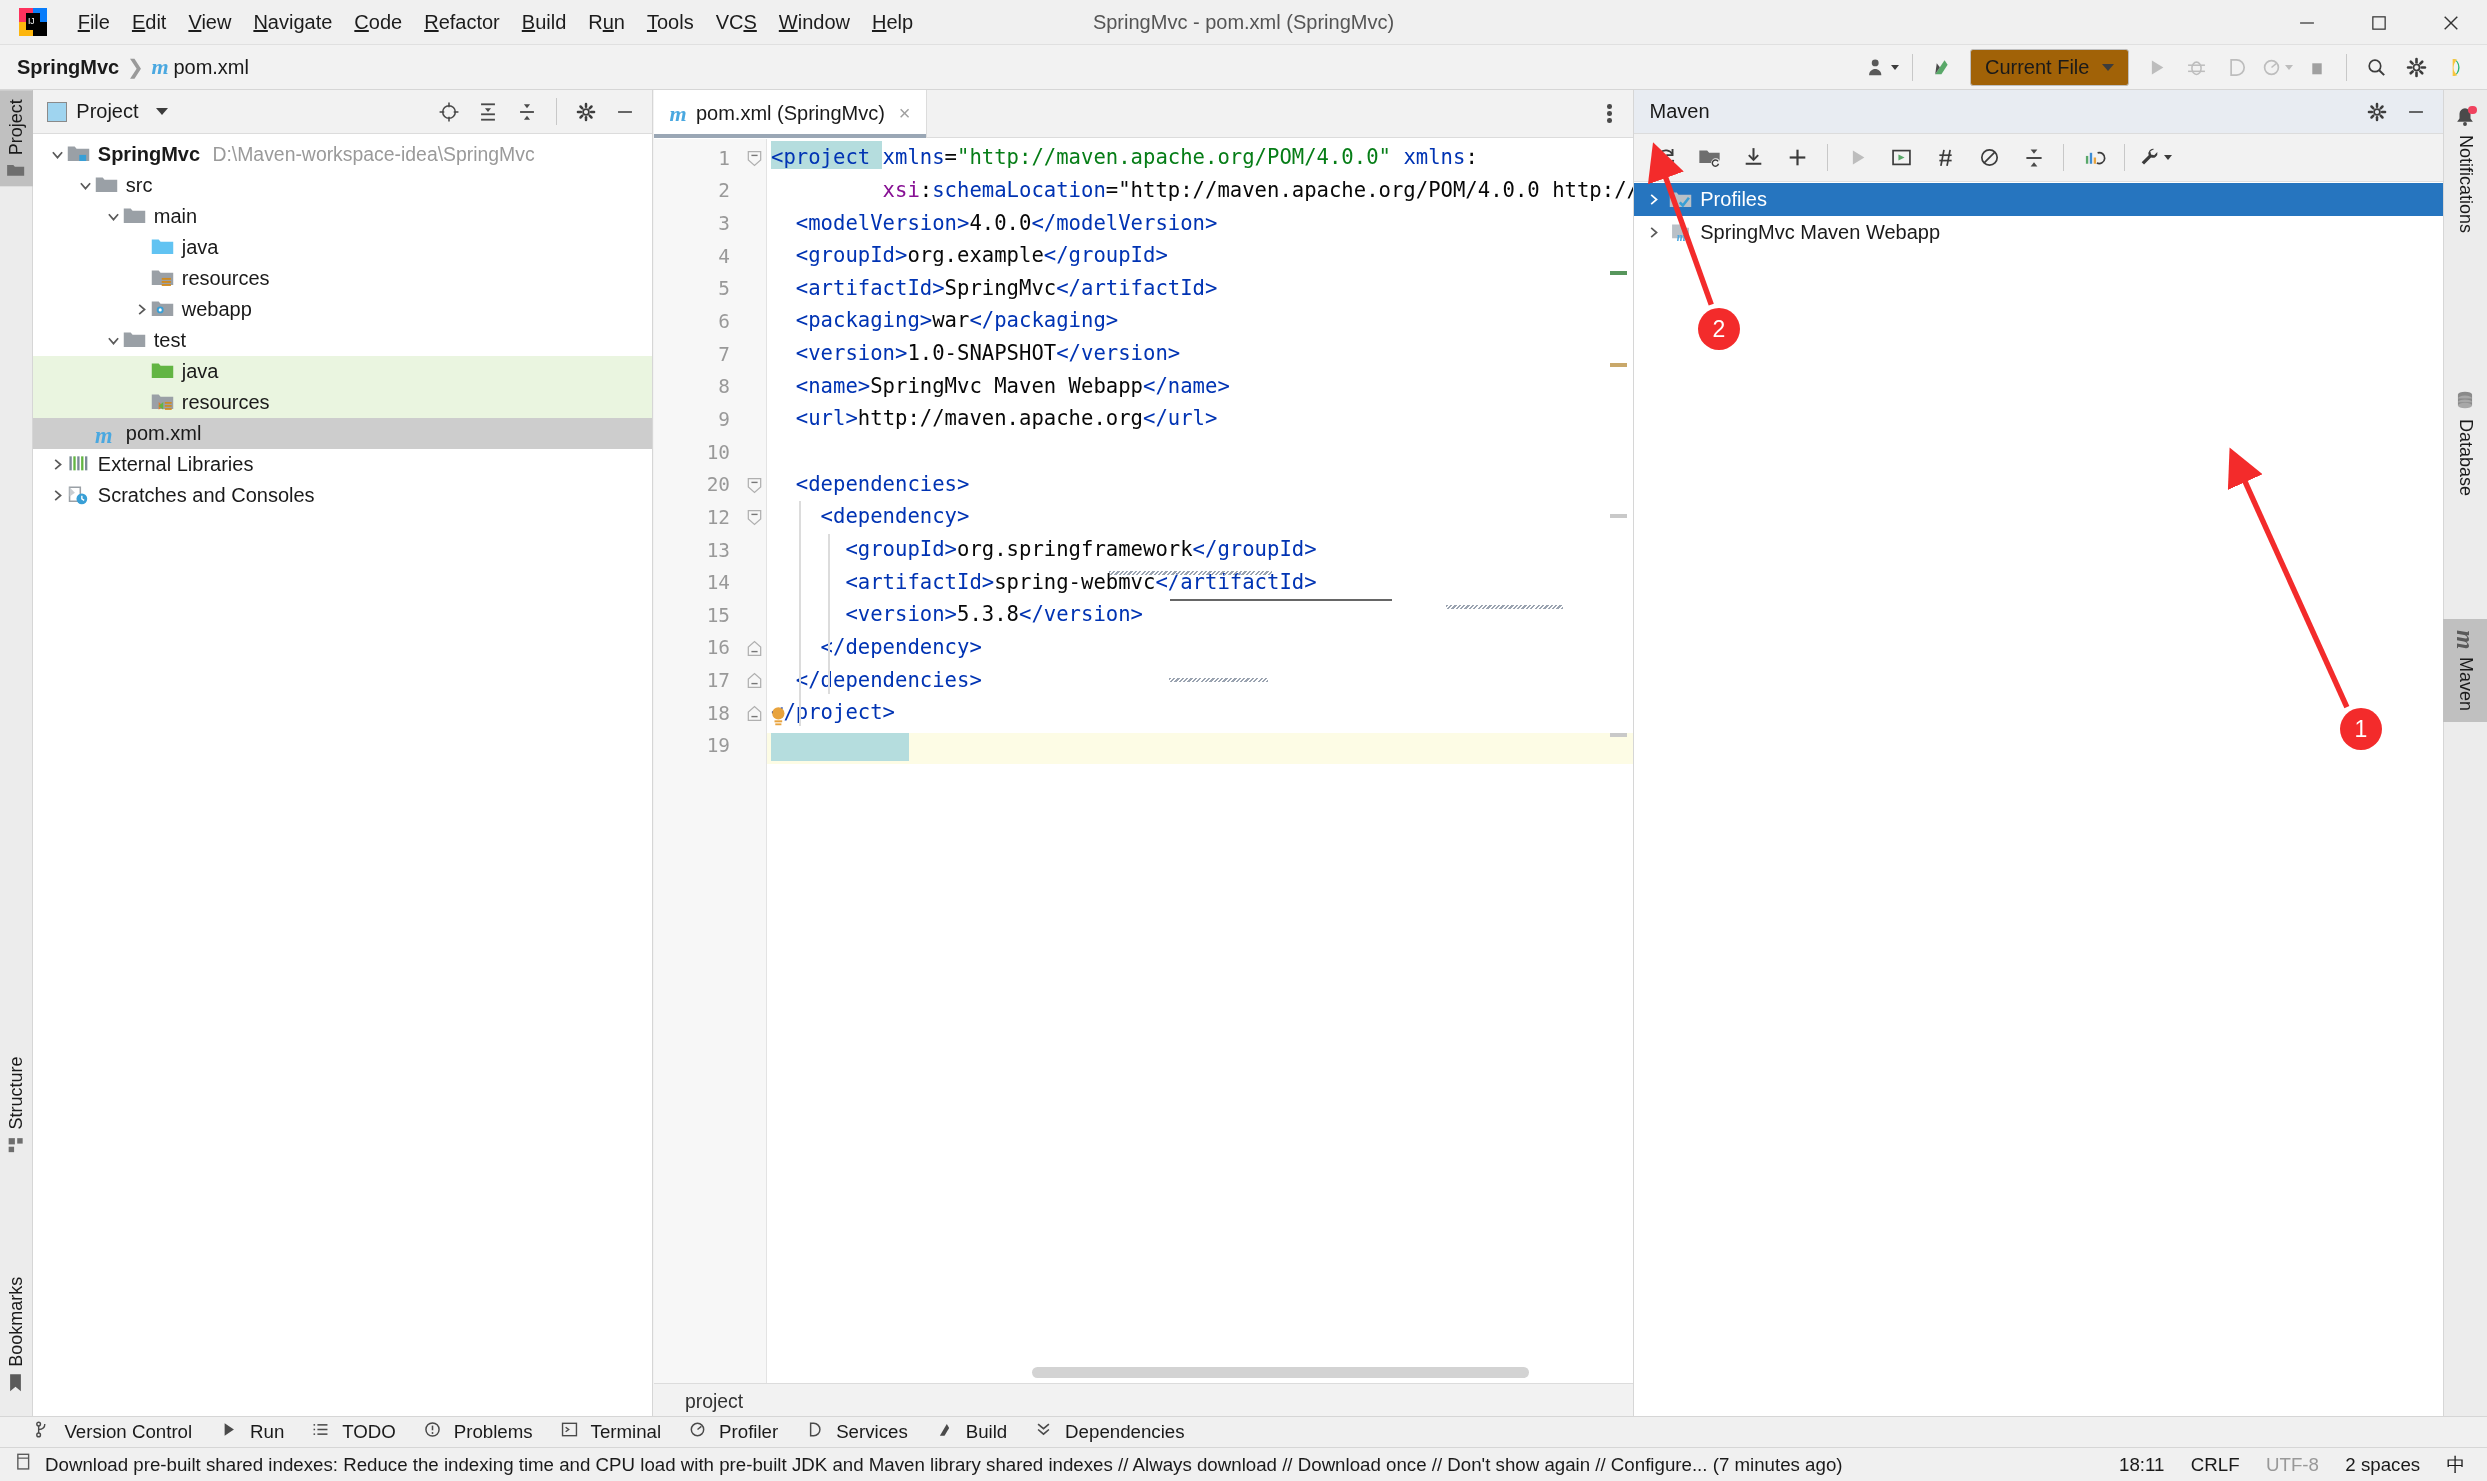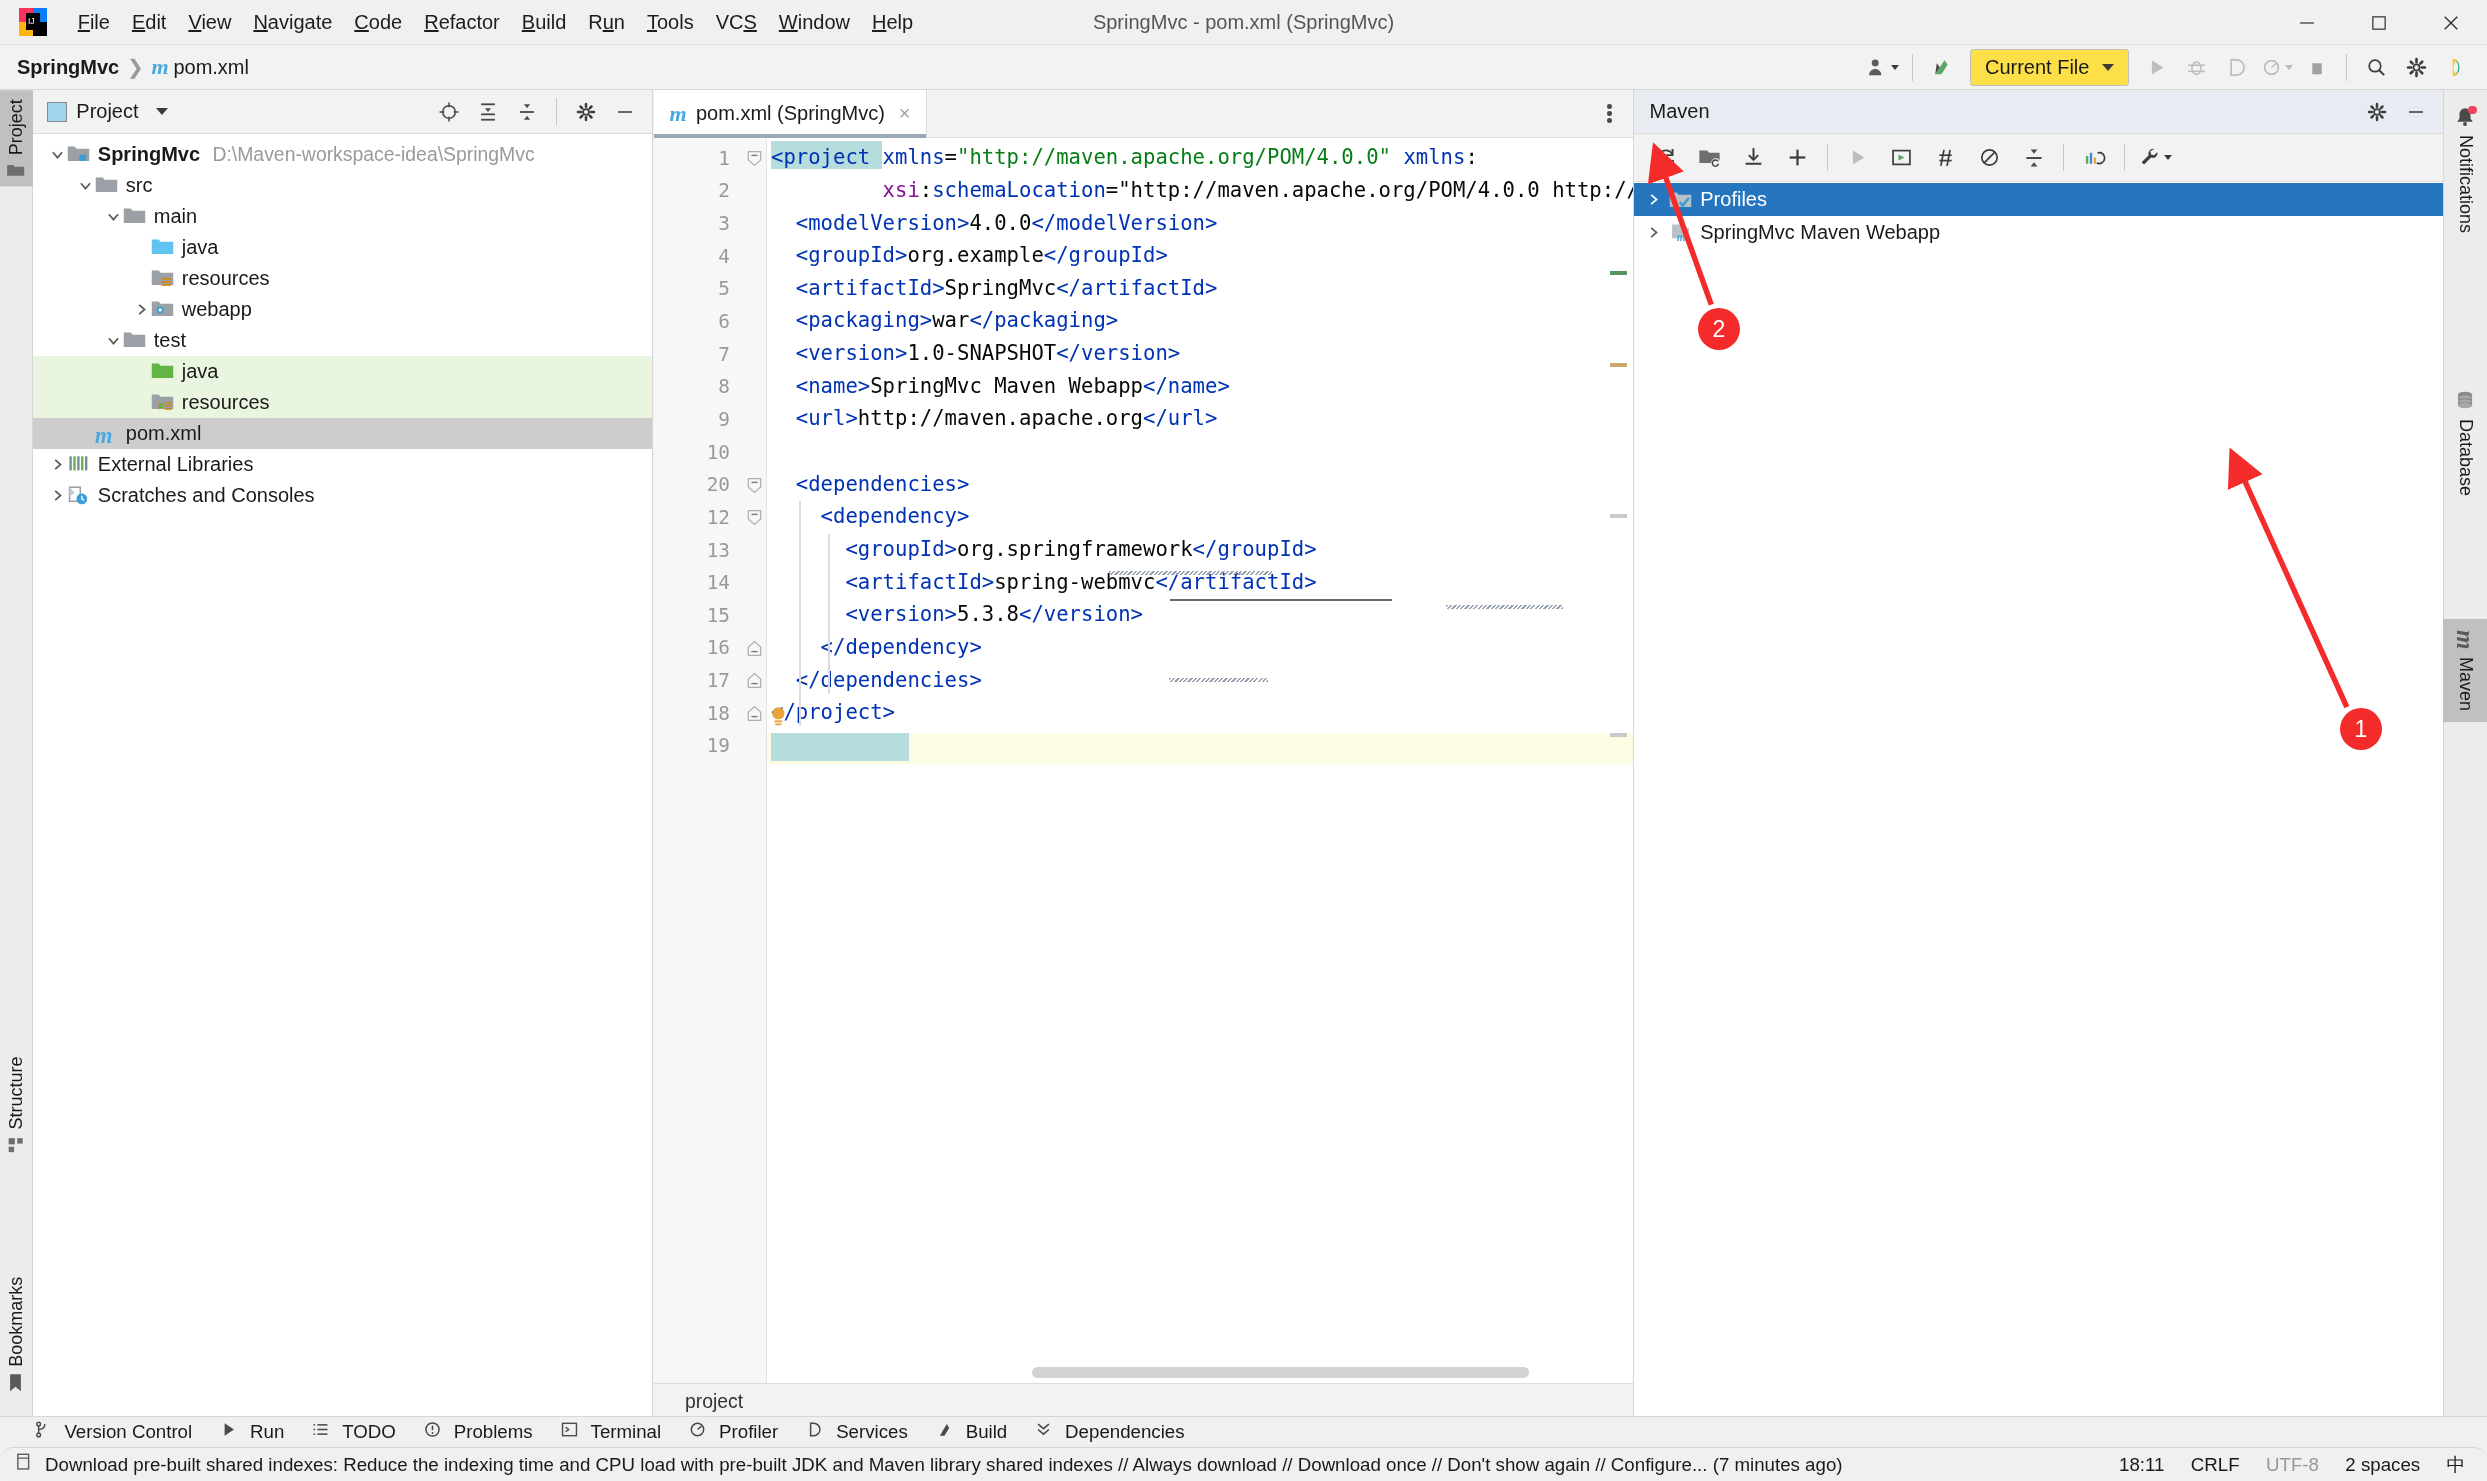--- a/index.html
+++ b/index.html
@@ -43,21 +43,21 @@
   .crumb { font-size:20px; color:#1a1a1a; }
   .crumb.bold { font-weight:bold; }
   .crumb-sep { color:#9a9a9a; font-size:20px; padding:0 3.1px; }
   .m-icon { color:#4aa8e0; font-weight:bold; font-style:italic; font-size:22px;
             font-family:"Liberation Serif", serif; }
   #nav-right { position:absolute; right:0; top:0; height:45px; display:flex; align-items:center; gap:0; padding-right:11px; }
   .tb-btn { width:40px; height:40px; display:flex; align-items:center; justify-content:center; }
   .tb-sep { width:0.8px; height:26.4px; background:#c8c8c8; margin:0 9.3px; }
   #cfg-combo {
     display:flex; align-items:center; gap:12.4px; height:37px; padding:0 14px;
-    border:0.8px solid #c0c0c0; border-radius:3.1px; background:#fde047; font-size:20px;
+    border:0.8px solid #c0c0c0; border-radius:3.1px; background:#a16207; font-size:20px;
     margin:0 7.8px;
   }
   .caret-dn { width:0;height:0;border-left:6.2px solid transparent;border-right:6.2px solid transparent;border-top:7px solid #3c3c3c; }
   .caret-dn.sm { border-left-width:4.7px;border-right-width:4.7px;border-top-width:5.4px; }
 
   
   #left-strip {
     position:absolute; left:0; top:90px; width:33px; bottom:62px;
     background:#ececec; border-right:0.8px solid #d6d6d6;
   }
@@ -166,21 +166,21 @@
   
   #bottom-tabs {
     position:absolute; left:0; bottom:34px; width:2487px; height:31px;
     background:#f0f0f0; border-top:0.8px solid #d6d6d6;
     display:flex; align-items:center; padding-left:22px; gap:3.1px;
   }
   .btab { display:flex; align-items:center; gap:13px; padding:3.1px 12.4px; font-size:18.7px; }
   #statusbar {
     position:absolute; left:0; bottom:0; width:2487px; height:34px;
     background:#f0f0f0; border-top:0.8px solid #d6d6d6; display:flex; align-items:center;
-    padding:0 14px; font-size:18.7px; color:#1a1a1a;border-radius:13px;
+    padding:0 14px; font-size:18.7px; color:#1a1a1a;
   }
   #status-msg { margin-left:11px; white-space:nowrap; }
   #status-right { margin-left:auto; display:flex; align-items:center; gap:26.4px; padding-right:7.8px; }
   .sr-dim { color:#999; }
 
   
   .anno-circle {
     position:absolute; border-radius:50%; background:#f32b2b;
     display:flex; align-items:center; justify-content:center;
     color:#fff; font-size:23px; font-weight:normal;

